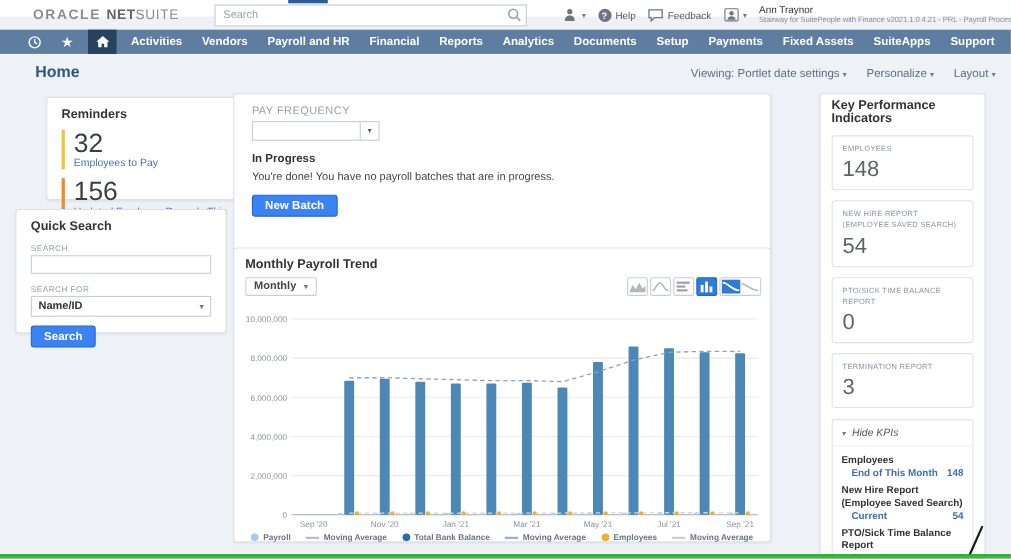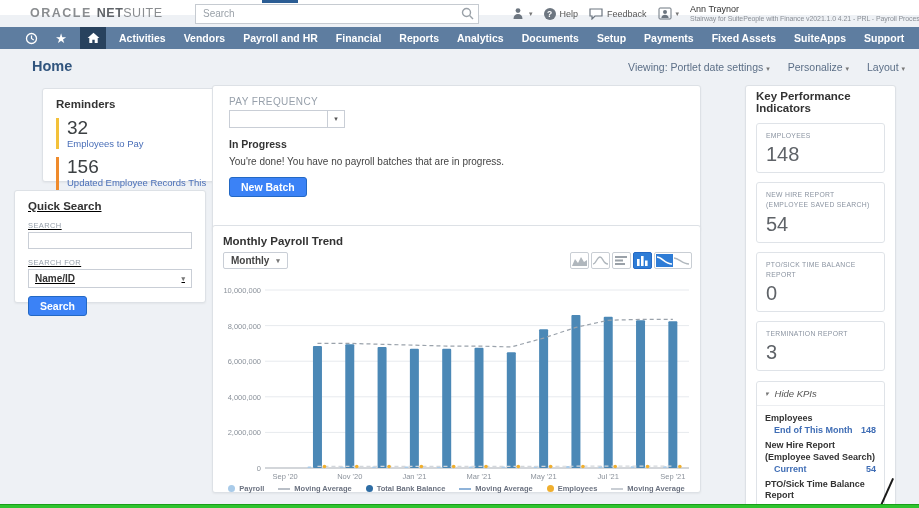--- a/index.html
+++ b/index.html
@@ -40,25 +40,25 @@
   .page-controls { position:absolute; right:14px; top:61px; display:flex; gap:18px; font-size:10.5px; color:#5c6f87; }
   .page-controls > div { cursor:pointer; white-space:nowrap; }
 
   
   .card { position:absolute; background:#fff; border:1px solid #dde1e6; border-radius:3px; box-shadow:0 1px 2px rgba(0,0,0,.05); }
   .card h3 { font-size:11.5px; font-weight:bold; color:#333; }
 
   
   .card.reminders { left:14px; top:88px; width:192px; height:94px; padding:9px 13px;margin-left:28px; }
   .rem-item { border-left:3px solid #ccc; padding-left:8px; margin-top:8px; }
-  .rem-count { font-size:19px; color:#3c4043; line-height:1.05; }
+  .rem-count { font-size:24px; color:#3c4043; line-height:1.05; }
   .rem-label { font-size:9.5px; font-weight:normal; color:#4a6fb8; cursor:pointer; }
 
   
-  .card.quicksearch { left:14px; top:190px; width:192px; height:113px; padding:9px 13px;text-decoration:underline; }
+  .card.quicksearch { left:14px; top:190px; width:192px; height:113px; padding:9px 13px; }
   .qs-label { font-size:7.5px; color:#97a0ab; letter-spacing:.4px; margin-top:9px; }
   .qs-input { width:100%; height:17px; border:1px solid #c9ced6; margin-top:2px; font-size:10px; padding:0 4px; outline:none; font-family:inherit; }
   .qs-select { width:100%; height:19px; border:1px solid #c9ced6; margin-top:2px; display:flex; align-items:center; justify-content:space-between; padding:0 6px; font-size:10px; font-weight:bold; color:#333; cursor:pointer; }
   .btn-blue { display:inline-block; background:#3b82f6; border:1px solid #2368c4; border-radius:3px; color:#fff; font-size:10.5px; font-weight:bold; padding:3px 11px; cursor:pointer; font-family:inherit; }
   .qs-btn { margin-top:8px; }
 
   
   .card.runpayroll { left:212px; top:85px; width:489px; height:146px; padding:9px 16px; }
   .rp-label { font-size:10px; color:#97a0ab; letter-spacing:.4px; margin-top:1px; }
   .rp-select { width:116px; height:18px; border:1px solid #c9ced6; margin-top:3px; display:flex; cursor:pointer; }

